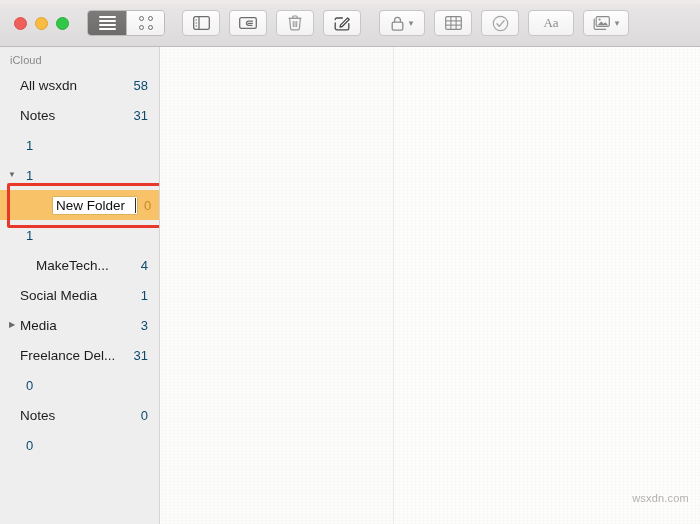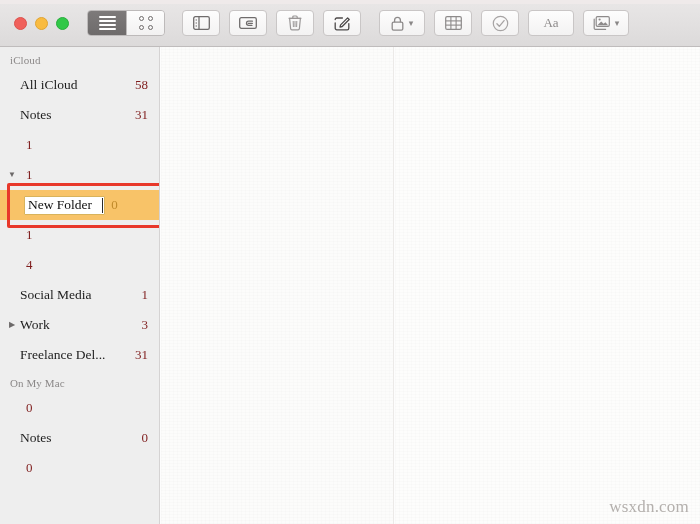--- a/index.html
+++ b/index.html
@@ -125,21 +125,20 @@
     line-height: 1;
   }
   .grp-gap { width: 9px; }
 
   
   .content {
     position: absolute;
     left: 0; top: 47px;
     width: 556px;
     height: 477px;
-    font-family: Liberation Serif, serif;
   }
   .sidebar {
     position: absolute;
     left: 0; top: 0;
     width: 160px;
     height: 477px;
     background: #eeeeee;
     border-right: 1px solid #d5d3d3;
     box-sizing: border-box;
     overflow: hidden;
@@ -198,29 +197,29 @@
     flex: 1 1 auto;
     font-size: 13.5px;
     color: #1c1c1c;
     white-space: nowrap;
     overflow: hidden;
   }
   .row.indent .row-label { padding-left: 16px; }
   .row-count {
     flex: 0 0 auto;
     font-size: 13px;
-    color: #7f1d1d;
+    color: #0c4a6e;
     margin-left: 6px;
   }
   .row.editing {
     background: #f8c368;
   }
   .row.editing .row-count { color: #c08a2a; }
   .name-field {
-    margin-left: 4px;
+    margin-left: 32px;
     background: #ffffff;
     border: 1px solid #d8b35c;
     border-radius: 1px;
     height: 19px;
     display: flex;
     align-items: center;
     padding: 0 1px 0 3px;
     box-sizing: border-box;
     flex: 0 1 auto;
   }
@@ -248,22 +247,22 @@
     border-radius: 2px;
     box-sizing: border-box;
     pointer-events: none;
     z-index: 5;
   }
 
   
   .watermark {
     position: absolute;
     right: 11px;
-    bottom: 7px;
-    font-size: 17px;
+    bottom: 20px;
+    font-size: 11px;
     color: #b4b0ad;
     letter-spacing: 0.2px;
     margin-top: 28px;
   }
 </style>
 </head>
 <body>
 
 <div class="window">
 
@@ -378,21 +377,21 @@
   </div>
 
   <div class="content">
 
     <div class="sidebar">
 
       <div class="section-header">iCloud</div>
 
       <div class="row">
         <span class="tri empty">▶</span>
-        <span class="row-label">All iCloud</span>
+        <span class="row-label">All wsxdn</span>
         <span class="row-count">58</span>
       </div>
 
       <div class="row">
         <span class="tri empty">▶</span>
         <span class="row-label">Notes</span>
         <span class="row-count">31</span>
       </div>
 
       <div class="row">
@@ -414,42 +413,42 @@
         <span class="row-count">0</span>
       </div>
 
       <div class="row indent">
         <span class="tri empty">▶</span>
         <span class="row-count">1</span>
       </div>
 
       <div class="row indent">
         <span class="tri empty">▶</span>
+        <span class="row-label">MakeTech...</span>
         <span class="row-count">4</span>
       </div>
 
       <div class="row">
         <span class="tri empty">▶</span>
         <span class="row-label">Social Media</span>
         <span class="row-count">1</span>
       </div>
 
       <div class="row">
         <span class="tri">▶</span>
-        <span class="row-label">Work</span>
+        <span class="row-label">Media</span>
         <span class="row-count">3</span>
       </div>
 
       <div class="row">
         <span class="tri empty">▶</span>
         <span class="row-label">Freelance Del...</span>
         <span class="row-count">31</span>
       </div>
 
-      <div class="section-header">On My Mac</div>
 
       <div class="row">
         <span class="tri empty">▶</span>
         <span class="row-count">0</span>
       </div>
 
       <div class="row">
         <span class="tri empty">▶</span>
         <span class="row-label">Notes</span>
         <span class="row-count">0</span>

